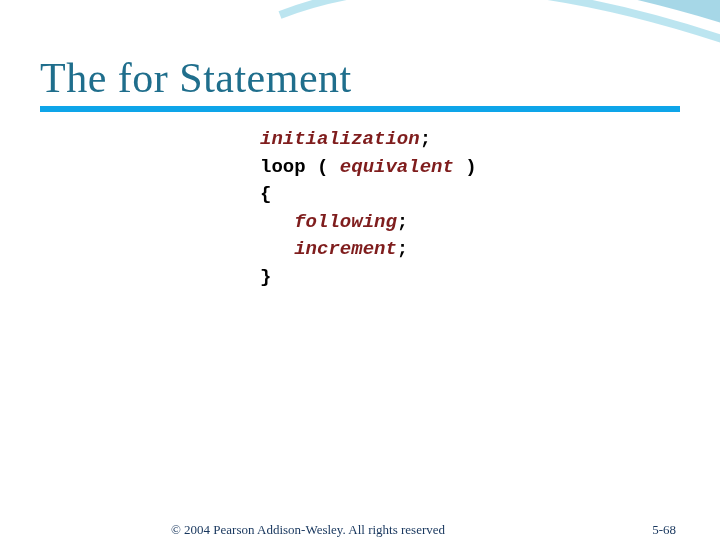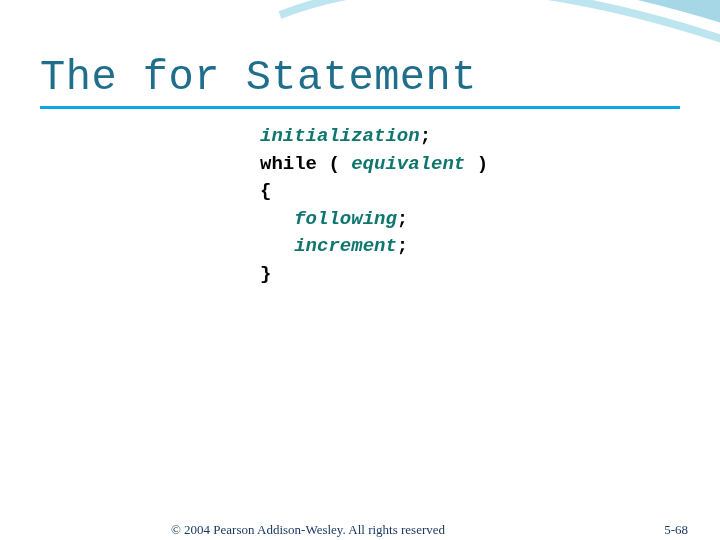--- a/index.html
+++ b/index.html
@@ -14,25 +14,25 @@
     top: -60px; right: -40px;
     width: 520px; height: 180px;
     pointer-events: none;
   }
   .slide {
     position: relative;
     width: 720px; height: 540px;
     padding: 54px 40px 30px 40px;
   }
   .title {
-    font-family: Liberation Mono, monospace;
+    font-family: Liberation Serif, serif;
     font-weight: 300;
     font-size: 42px;
     color: #1f6e8c;
-    border-bottom: 3px solid #0ea5e9;
+    border-bottom: 6px solid #0ea5e9;
     padding-bottom: 4px;
     margin-bottom: 14px;
     letter-spacing: 0.5px;
   }
   .body-text {
     font-size: 21px;
     line-height: 1.35;
     color: #000;
     padding-left: 4px;
     margin-bottom: 26px;
@@ -49,52 +49,52 @@
     font-family: 'Courier New', Courier, monospace;
     font-weight: bold;
     font-size: 19px;
     line-height: 1.45;
     color: #000;
     margin-left: 220px;
     white-space: pre;
   }
   .ital-green {
     font-style: italic;
-    color: #0f766e;
+    color: #7f1d1d;
   }
   .code-block .kw { font-style: normal; color: #000; }
   .footer {
     position: absolute;
     bottom: 18px;
     left: 0; right: 0;
     width: 720px;
     font-family: Georgia, 'Times New Roman', serif;
     font-size: 13px;
     color: #17365d;
   }
   .copyright { position: absolute; left: 0; width: 616px; text-align: center; }
-  .pagenum { position: absolute; right: 32px; margin-left: 26px; }
+  .pagenum { position: absolute; right: 44px; margin-left: 26px; }
 </style>
 </head>
 <body>
 
 <svg class="swoosh" viewBox="0 0 520 180">
   <path d="M0,40 Q180,-30 520,60 L520,0 L0,0 Z" fill="#bfe6ef" opacity="0.55"></path>
   <path d="M20,60 Q200,-10 520,95 L520,55 Q200,-35 10,40 Z" fill="#4db0cf" opacity="0.5"></path>
   <path d="M60,90 Q230,20 520,130" fill="none" stroke="#ffffff" stroke-width="3" opacity="0.9"></path>
   <path d="M40,75 Q220,5 520,112" fill="none" stroke="#8fd4e6" stroke-width="8" opacity="0.6"></path>
 </svg>
 
 <div class="slide">
 
   <h1 class="title">The for Statement</h1>
 
 
   <div class="code-block"><span class="ital-green">initialization</span><span class="kw">;</span>
-<span class="kw">while ( </span><span class="ital-green">equivalent</span><span class="kw"> )</span>
+<span class="kw">loop ( </span><span class="ital-green">equivalent</span><span class="kw"> )</span>
 <span class="kw">{</span>
 <span>   </span><span class="ital-green">following</span><span class="kw">;</span>
 <span>   </span><span class="ital-green">increment</span><span class="kw">;</span>
 <span class="kw">}</span></div>
 
   <div class="footer">
     <div class="copyright">© 2004 Pearson Addison-Wesley. All rights reserved</div>
     <div class="pagenum">5-68</div>
   </div>
 

